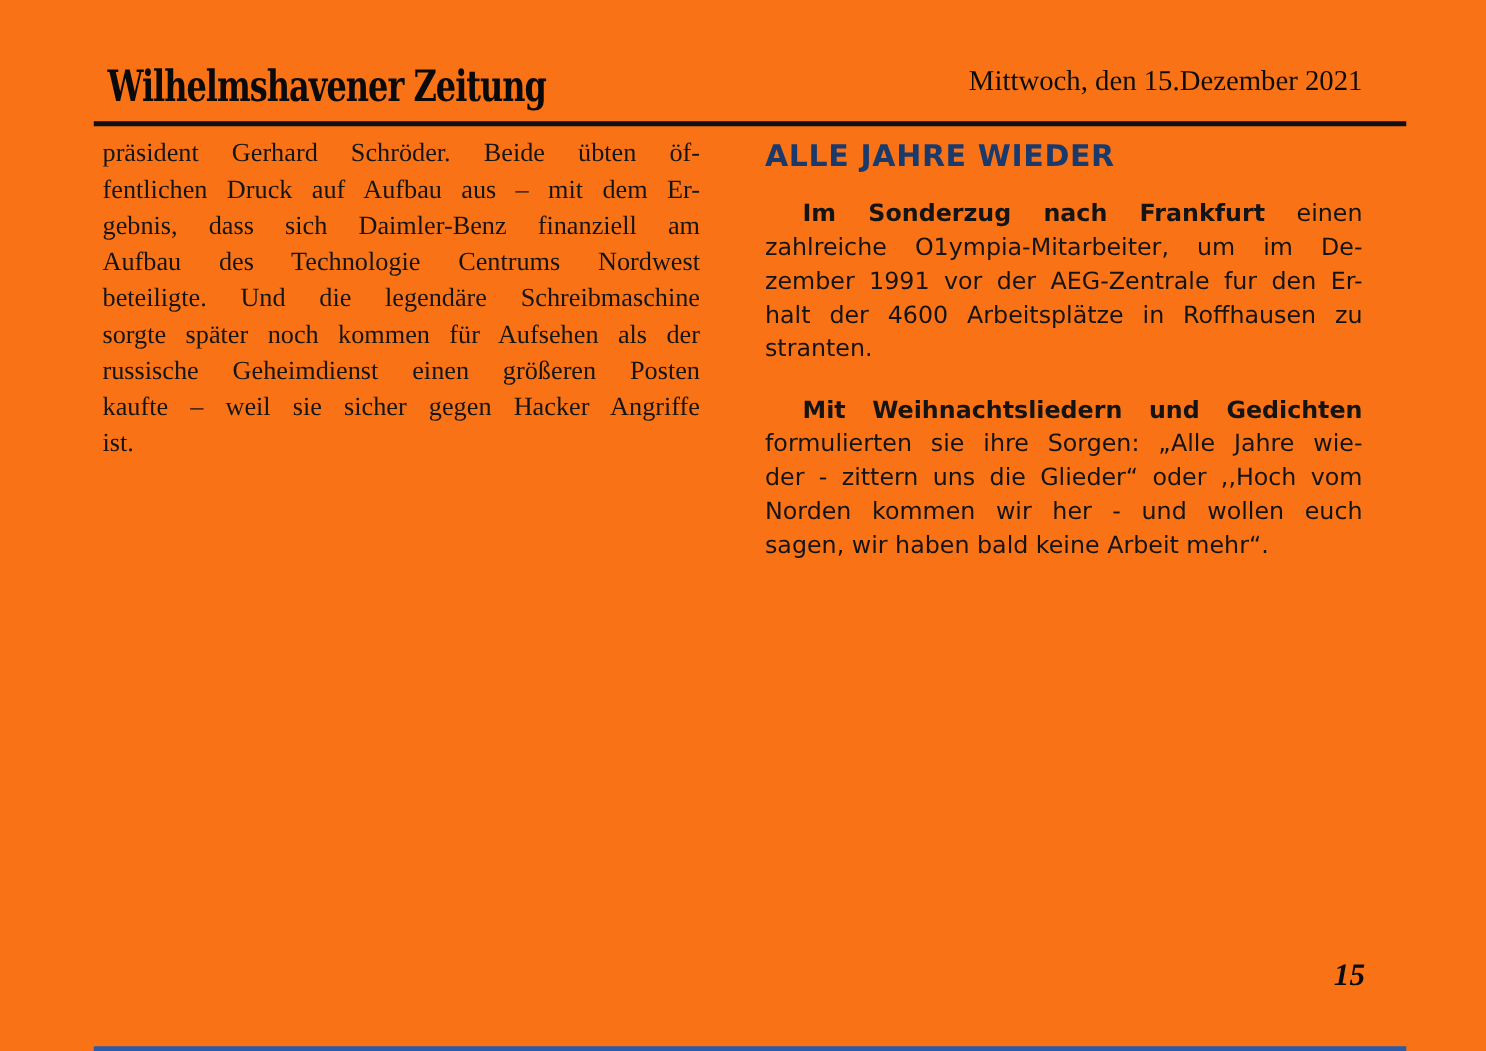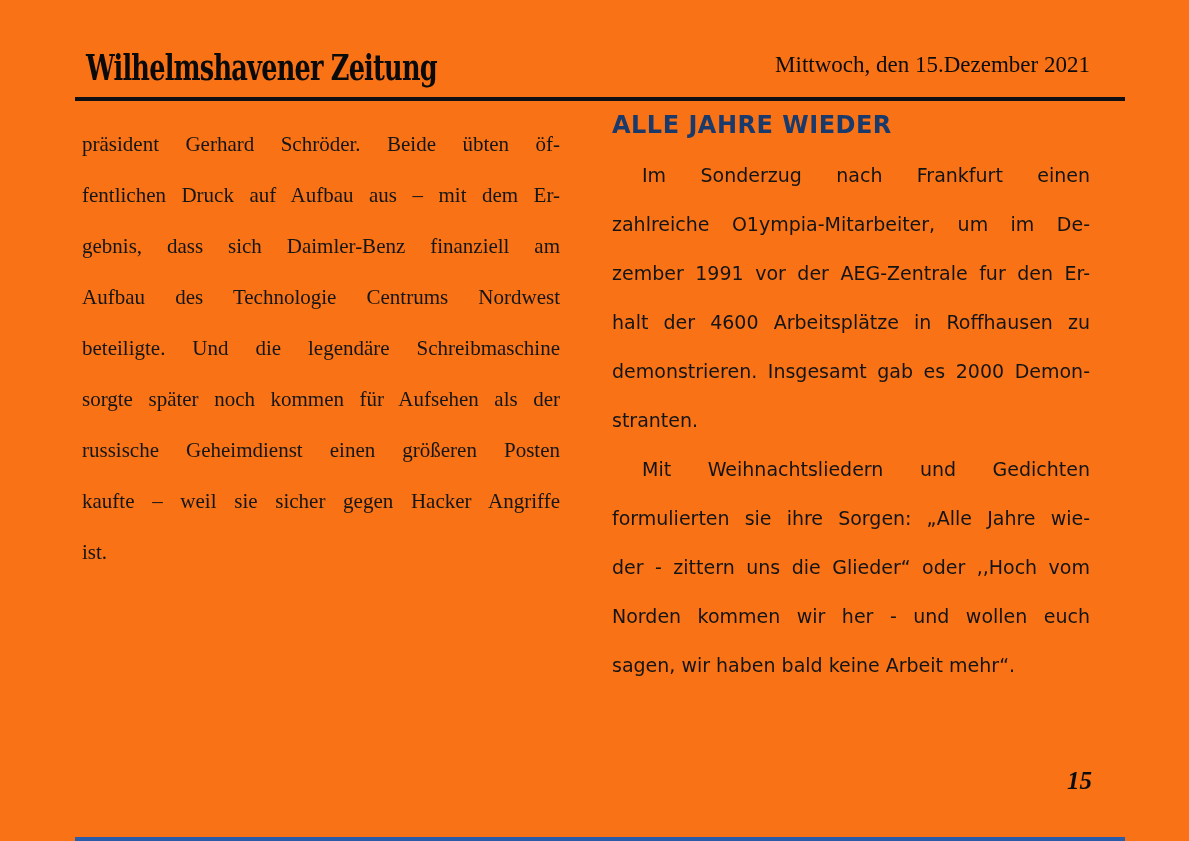--- a/index.html
+++ b/index.html
@@ -45,24 +45,24 @@
   }
   .col-right h1 {
     margin: 2px 0 18px 0;
     font-size: 24px; line-height: 30px;
     font-weight: bold;
     letter-spacing: 0.5px;
     color: var(--heading-blue, #1a3a6c);
   }
   .para { margin: 0 0 22px 0; }
 
-  .line { text-align: justify; text-align-last: justify; margin-top: 22px; }
+  .line { text-align: justify; text-align-last: justify; }
   .line.end { text-align-last: left; }
   .line.indent { text-indent: 30px; }
-  .bold { font-weight: normal; }
+  .bold { font-weight: bold; }
 
   .page-number {
     position: absolute; top: 767px; right: 97px;
     font-family: "Liberation Serif", serif;
     font-weight: bold; font-style: italic;
     font-size: 25px; color: #0d0d0d;
   }
   .footer-rule {
     position: absolute; left: 75px; bottom: 0px;
     width: 1050px; height: 4px;
@@ -92,21 +92,20 @@
       <div class="line end"><span>ist.</span></div>
     </section>
 
   <section class="col col-right">
     <h1>ALLE JAHRE WIEDER</h1>
     <div class="para">
         <div class="line indent"><span class="bold">Im Sonderzug nach Frankfurt</span><span> einen</span></div>
         <div class="line"><span>zahlreiche O1ympia-Mitarbeiter, um im De-</span></div>
         <div class="line"><span>zember 1991 vor der AEG-Zentrale fur den Er-</span></div>
         <div class="line"><span>halt der 4600 Arbeitsplätze in Roffhausen zu</span></div>
-        <div class="line"><span>demonstrieren. Insgesamt gab es 2000 Demon-</span></div>
         <div class="line end"><span>stranten.</span></div>
       </div>
     <div class="para">
         <div class="line indent"><span class="bold">Mit Weihnachtsliedern und Gedichten</span></div>
         <div class="line"><span>formulierten sie ihre Sorgen: „Alle Jahre wie-</span></div>
         <div class="line"><span>der - zittern uns die Glieder“ oder ,,Hoch vom</span></div>
         <div class="line"><span>Norden kommen wir her - und wollen euch</span></div>
         <div class="line end"><span>sagen, wir haben bald keine Arbeit mehr“.</span></div>
       </div>
   </section>

